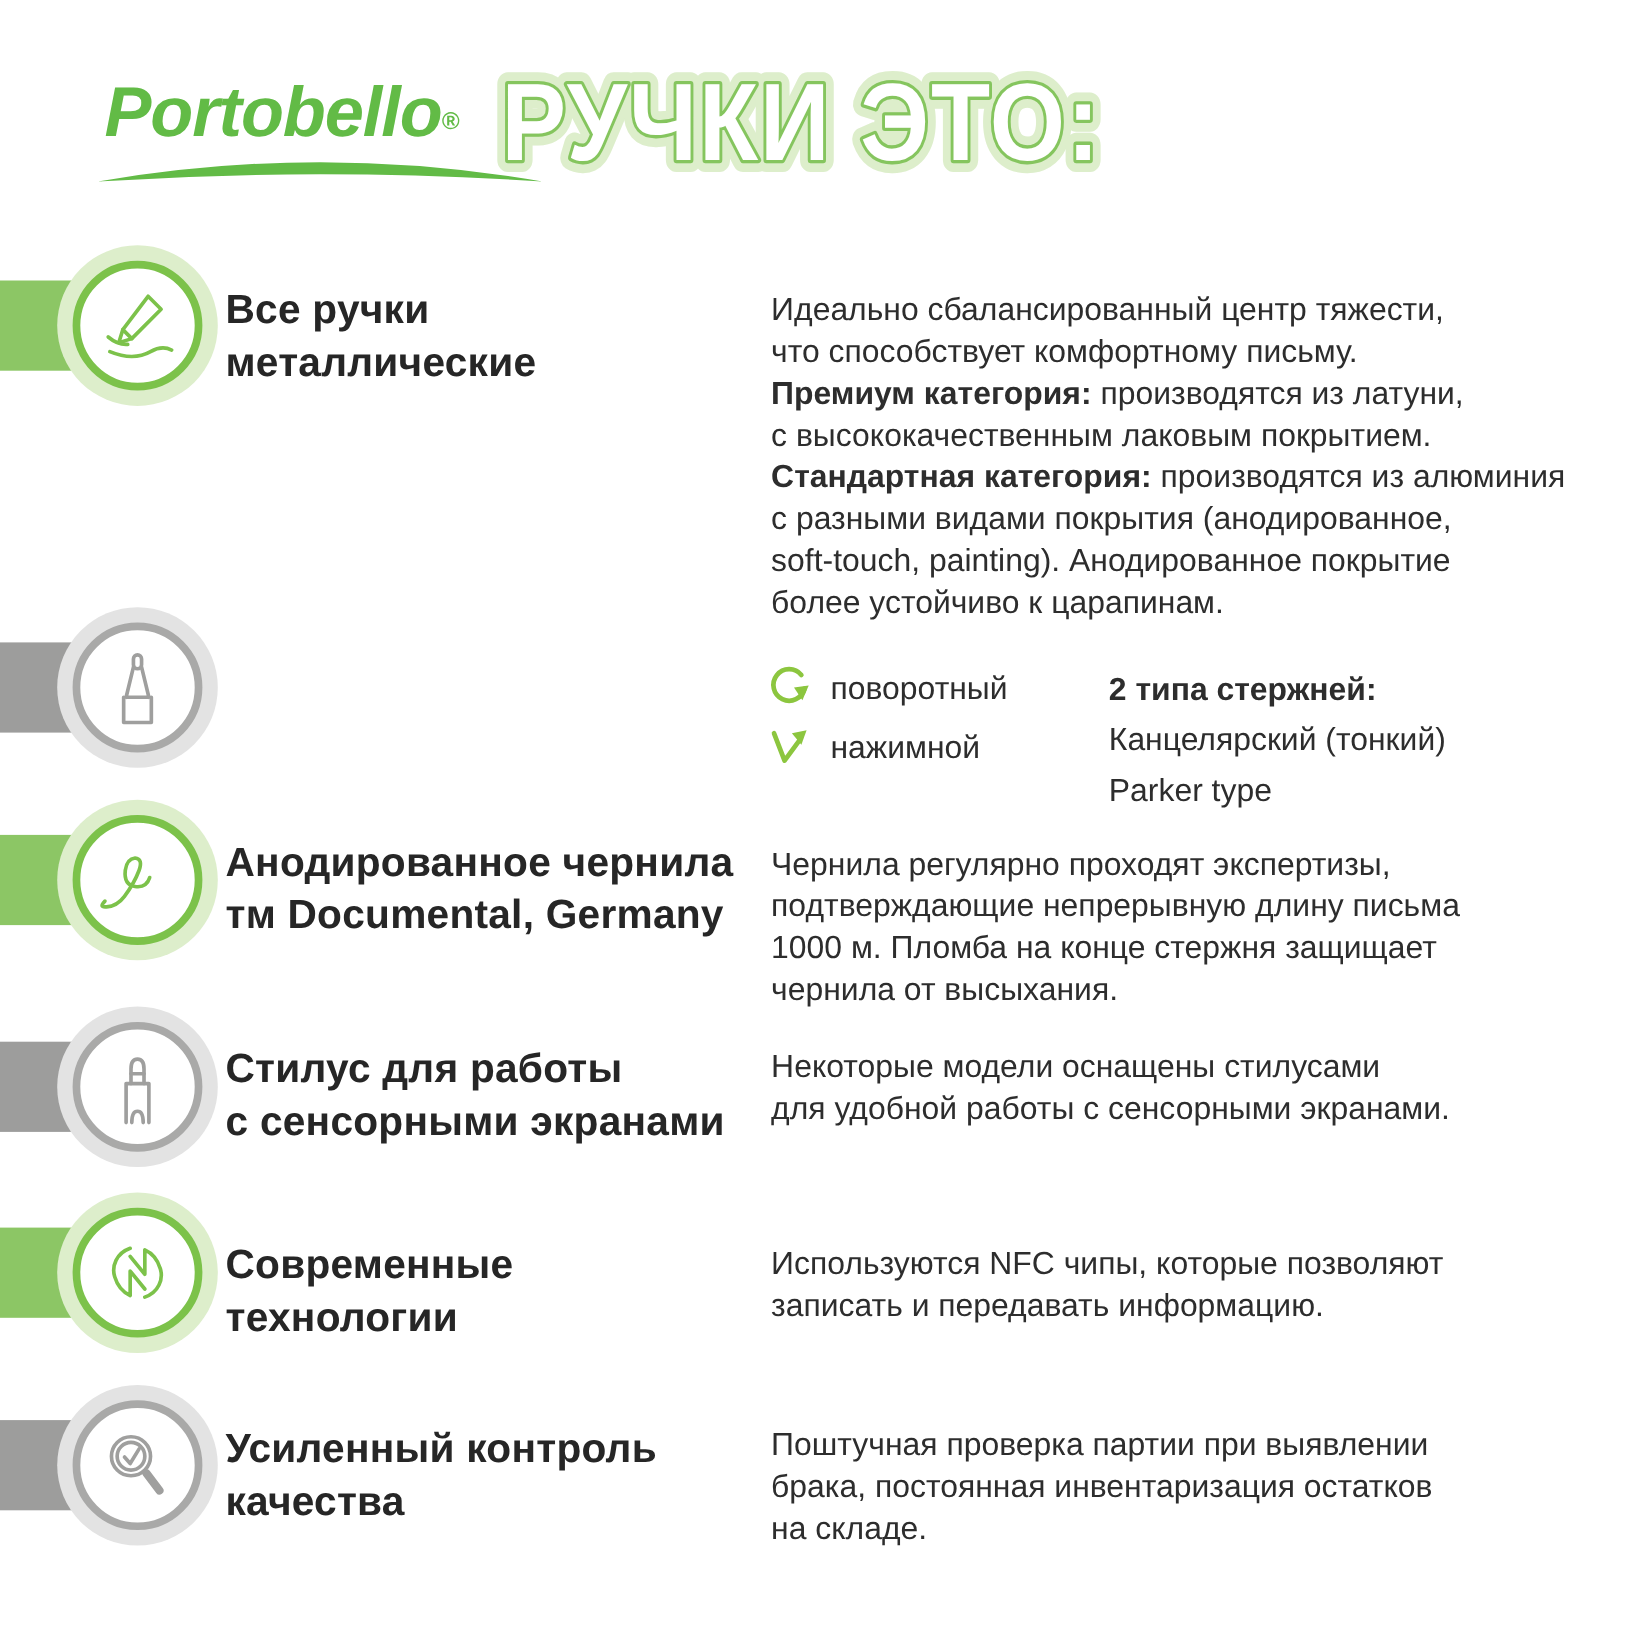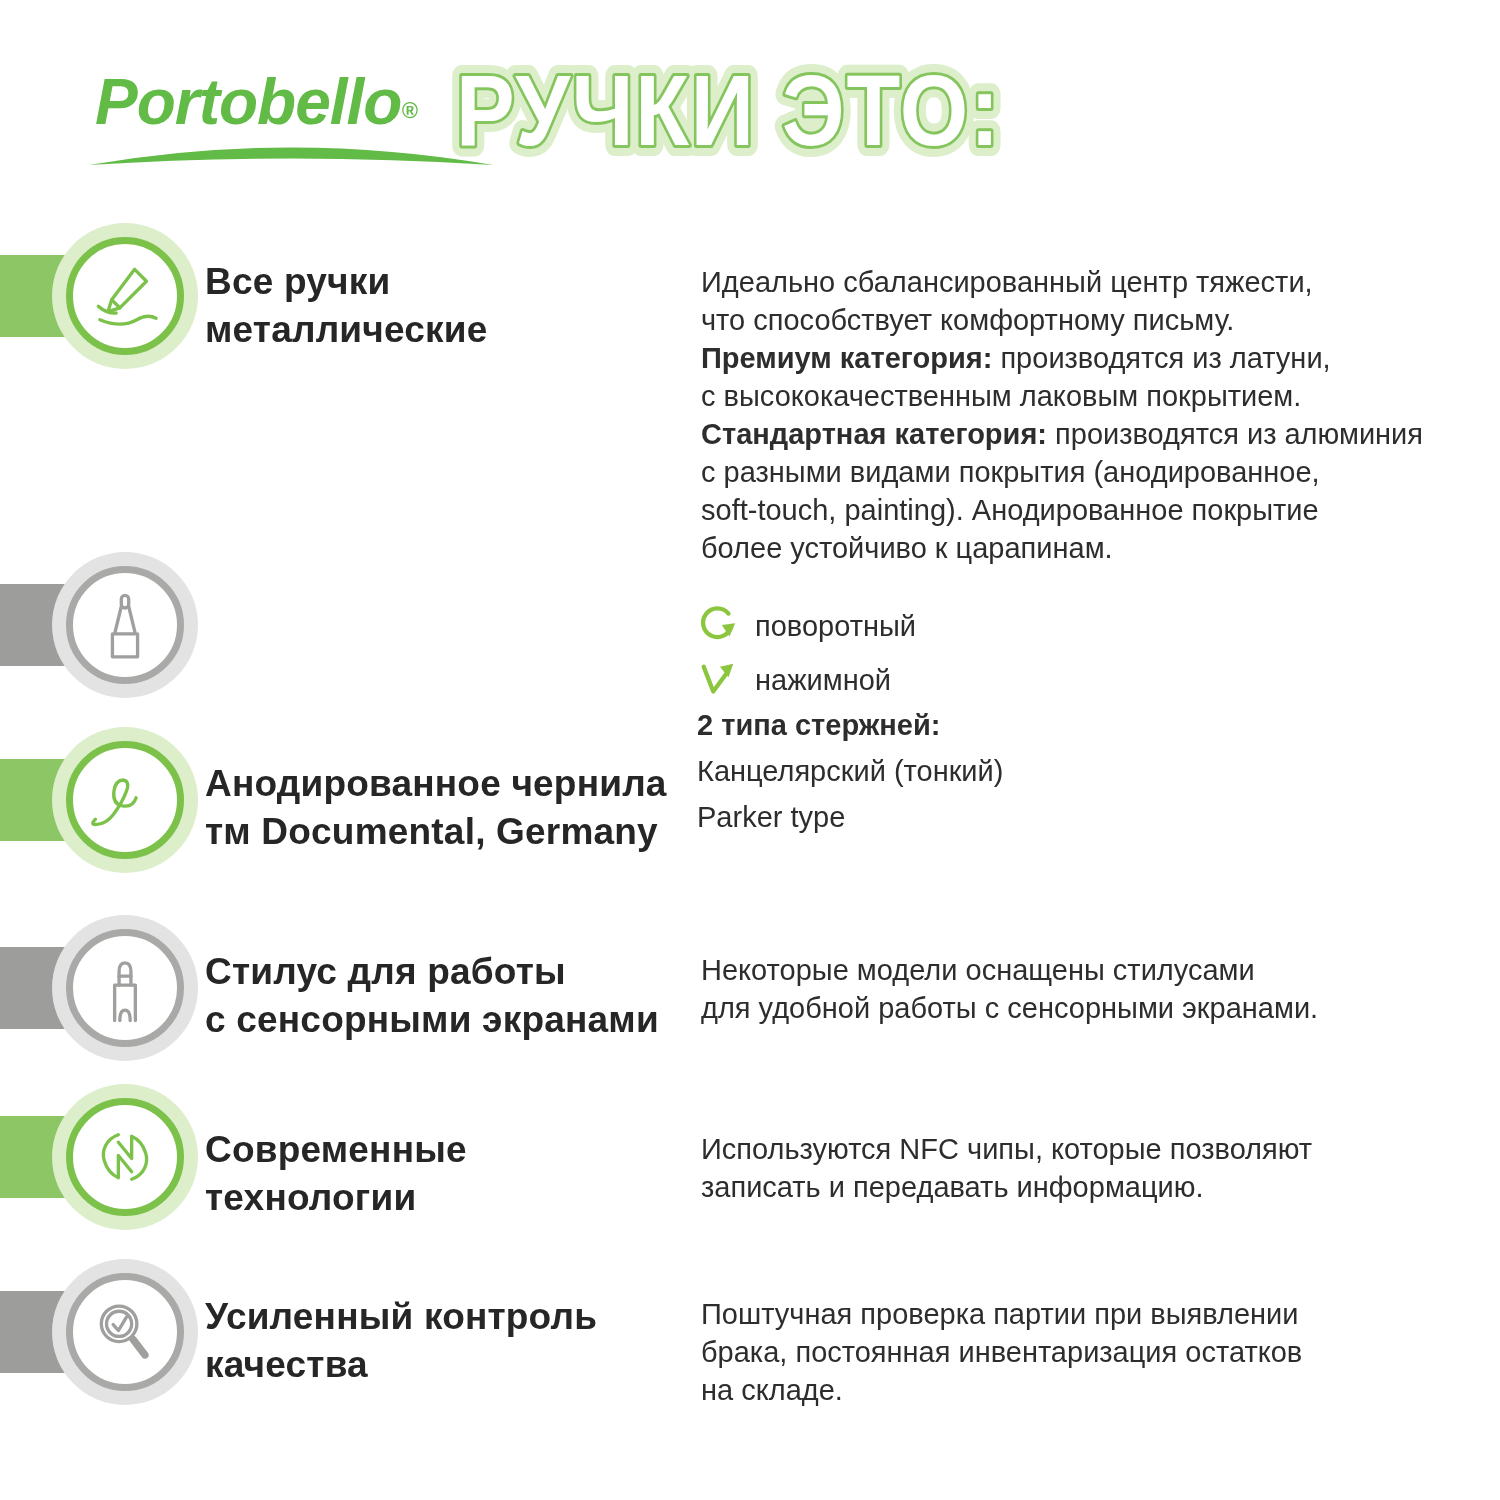--- a/index.html
+++ b/index.html
@@ -32,21 +32,21 @@
   .row--gray  .ring{border-color:#a9a9a8;color:#9f9f9e;}
   .icon{stroke:currentColor;fill:none;stroke-width:4.5;stroke-linecap:round;stroke-linejoin:round;}
 
   .heading{position:absolute;left:205px;margin:0;width:500px;font-size:37px;font-weight:bold;
            color:#262626;line-height:48px;white-space:pre-line;letter-spacing:0.2px;}
   .body{position:absolute;left:697px;margin:4px;width:790px;font-size:29px;color:#2d2d2d;
         line-height:38px;white-space:pre-line;}
   .body b{font-weight:bold;}
 
   
-  .mech{position:absolute;left:697px;top:52px;width:790px;display:flex;flex-direction:column;}
+  .mech{position:absolute;left:697px;top:52px;width:790px;display:flex;}
   .mech-options{width:311px;display:flex;flex-direction:column;gap:10px;}
   .opt{display:flex;align-items:center;gap:16px;height:44px;}
   .opt-label{font-size:29px;color:#2d2d2d;}
   .opt-svg{stroke:#8cc63f;fill:none;stroke-width:4.5;stroke-linecap:round;stroke-linejoin:round;}
   .opt-svg .fill{fill:#8cc63f;stroke:none;}
   .refills{font-size:29px;line-height:46px;color:#2d2d2d;}
   .ref-title{font-weight:bold;}
 </style>
 </head>
 <body>
@@ -129,20 +129,24 @@
     <div class="bar"></div>
     <div class="halo">
       <div class="ring">
         <svg class="icon" width="74" height="74" viewBox="0 0 100 100">
           <path d="M10 76 Q2 84 12 83 Q25 82 34 70 Q46 54 52 38 Q57 24 47 23 Q37 24 35 38 Q33 56 47 58 Q61 60 65 47"></path>
         </svg>
       </div>
     </div>
     <h2 class="heading" style="top:33px">Анодированное чернила
 тм Documental, Germany</h2>
+    <p class="body" style="top:36px">Чернила регулярно проходят экспертизы,
+подтверждающие непрерывную длину письма
+1000 м. Пломба на конце стержня защищает
+чернила от высыхания.</p>
   </section>
 
   <section class="row row--green" style="top:1084px">
     <div class="bar"></div>
     <div class="halo">
       <div class="ring">
         <svg class="icon" width="74" height="74" viewBox="0 0 100 100">
           <path d="M41 20 C24 26 18 42 22 55 C25 65 32 74 41 78 L41 48 L59 70"></path>
           <path d="M59 80 C76 74 82 58 78 45 C75 35 68 26 59 22 L59 52 L41 30"></path>
         </svg>

